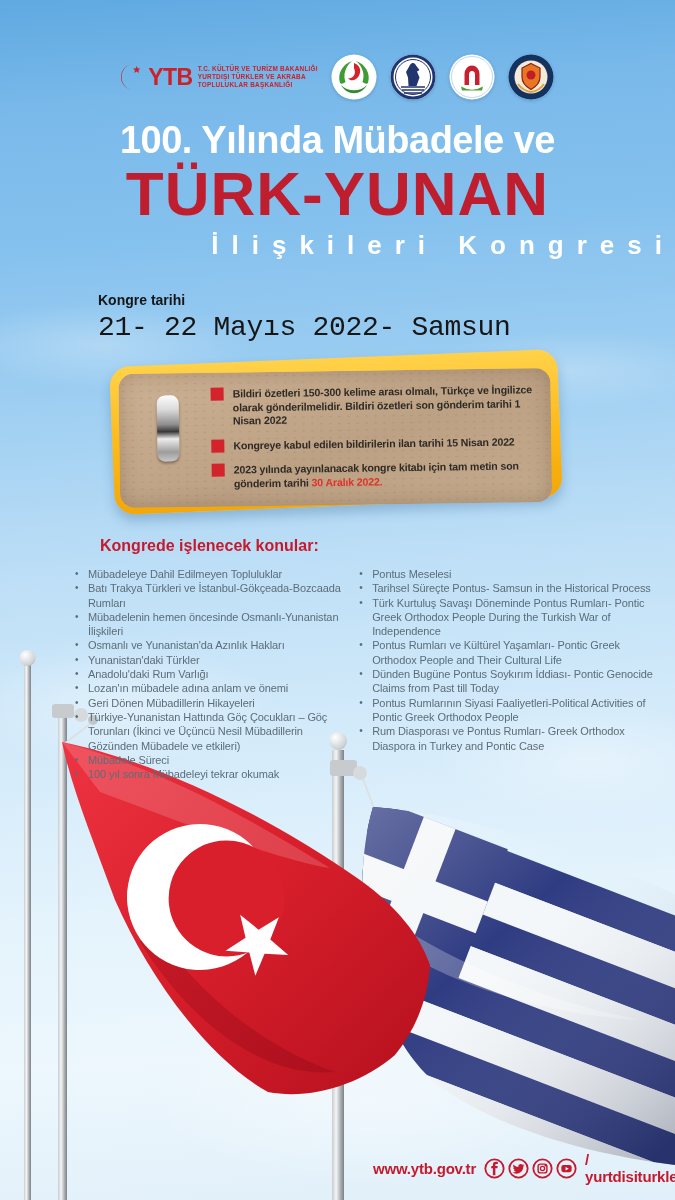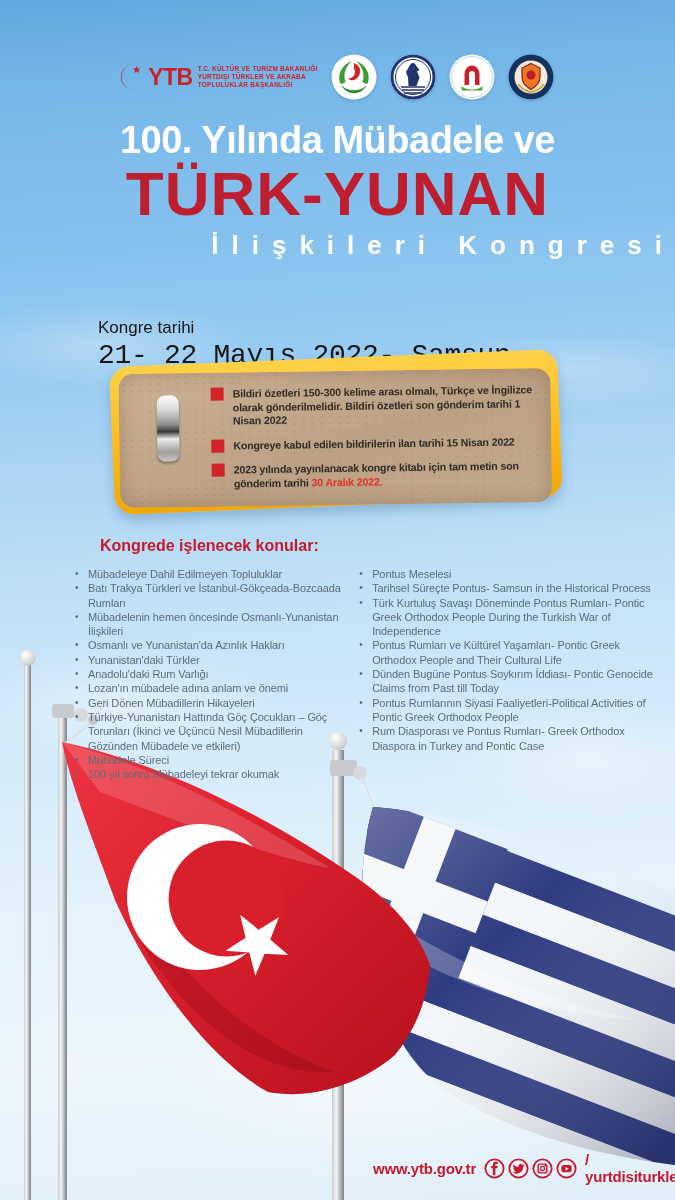--- a/index.html
+++ b/index.html
@@ -17,21 +17,21 @@
   .ytb-word{font-size:23px;font-weight:bold;color:#cc2128;letter-spacing:-.5px;}
   .ytb-lines{font-size:6.4px;line-height:8px;font-weight:bold;color:#cc2128;letter-spacing:.25px;white-space:nowrap;}
   .plogo{width:46px;height:46px;border-radius:50%;box-shadow:0 1px 3px rgba(30,70,110,.25);}
   
   .title{position:absolute;top:118px;left:0;right:0;text-align:center;z-index:4;}
   .t1{font-size:38px;font-weight:bold;color:#ffffff;letter-spacing:-.5px;line-height:44px;}
   .t2{font-size:62px;font-weight:bold;color:#bf1e2e;letter-spacing:1px;line-height:64px;}
   .t3{font-size:26px;font-weight:bold;color:#ffffff;letter-spacing:13px;line-height:38px;margin-left:8px;text-align:right;}
   
   .dateblock{position:absolute;left:98px;top:289px;z-index:4;color:#161616;}
-  .date-label{font-size:17px;font-weight:normal;line-height:22px;margin-top:28px;}
+  .date-label{font-size:14px;font-weight:bold;line-height:22px;}
   .date-value{font-size:28px;line-height:34px;letter-spacing:-.3px;font-family:Liberation Mono, monospace;}
   
   .board{position:absolute;left:112px;top:358px;width:448px;height:148px;transform:rotate(-2.3deg);z-index:4;}
   .board-yellow{position:absolute;inset:0;border-radius:20px;
     background:linear-gradient(180deg,#ffd24a 0%,#fdb917 55%,#f2a70a 100%);
     box-shadow:0 7px 12px rgba(35,85,135,.28);}
   .board-paper{position:absolute;left:7px;right:9px;top:13px;bottom:1px;border-radius:15px;transform:rotate(1.5deg);
     background:linear-gradient(160deg,#ccb194 0%,#bda184 55%,#c3a98c 100%);
     background-image:radial-gradient(rgba(110,82,55,.13) 1px,transparent 1.4px),
       linear-gradient(160deg,#ccb194 0%,#bda184 55%,#c3a98c 100%);

